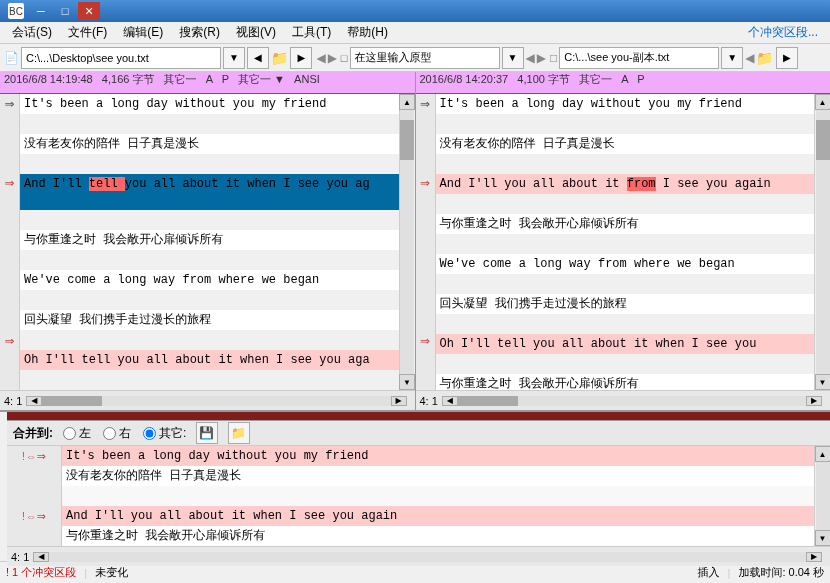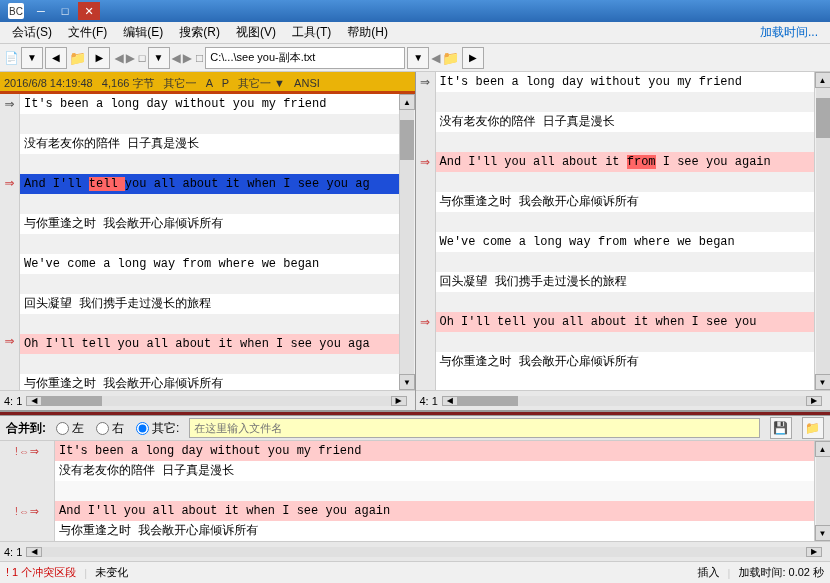--- a/index.html
+++ b/index.html
@@ -38,21 +38,21 @@
       border-bottom: 1px solid #ccc;
       height: 28px;
       display: flex;
       align-items: center;
       padding: 0 4px;
       gap: 4px;
     }
     .toolbar-group { display: flex; align-items: center; gap: 2px; }
     .path-input { height: 22px; border: 1px solid #aaa; background: white; padding: 0 4px; font-size: 11px; }
     .path-left { width: 200px; }
-    .path-right { width: 200px; }
+    .path-right { width: 160px; }
     .path-middle { width: 150px; }
     .tb-btn { height: 22px; min-width: 22px; border: 1px solid #aaa; background: #f5f5f5; cursor: pointer; font-size: 10px; padding: 0 3px; display: flex; align-items: center; justify-content: center; }
     .folder-icon { color: #e8a000; font-size: 14px; }
     
     
     #main-area {
       display: flex;
       flex-direction: column;
       height: calc(583px - 22px - 22px - 28px - 22px);
     }
@@ -67,25 +67,25 @@
     .diff-panel {
       flex: 1;
       display: flex;
       flex-direction: column;
       overflow: hidden;
       border-right: 1px solid #aaa;
     }
     .diff-panel:last-child { border-right: none; }
     
     .panel-header {
-      background: #eab308;
-      border-bottom: 3px solid #c2410c;
+      background: #f0abfc;
+      border-bottom: 1px solid #c2410c;
       height: 22px;
       display: flex;
-      align-items: flex-end;
+      align-items: flex-start;
       padding: 0 4px;
       font-size: 11px;
       gap: 6px;
     }
     .panel-header .meta { color: #333; }
     
     .panel-content {
       flex: 1;
       overflow: hidden;
       position: relative;
@@ -242,37 +242,39 @@
 </div>
 
 <div id="menu-bar">
   <span class="menu-item">会话(S)</span>
   <span class="menu-item">文件(F)</span>
   <span class="menu-item">编辑(E)</span>
   <span class="menu-item">搜索(R)</span>
   <span class="menu-item">视图(V)</span>
   <span class="menu-item">工具(T)</span>
   <span class="menu-item">帮助(H)</span>
-  <span class="menu-bar-right">加载时间...</span>
+  <span class="menu-bar-right">个冲突区段...</span>
 </div>
 
 <div id="toolbar">
 
   <div class="toolbar-group">
     <span style="color:#888;">📄</span>
+    <input type="text" class="path-input path-left" value="C:\...\Desktop\see you.txt" style="">
     <button class="tb-btn">▼</button>
     <button class="tb-btn">◀</button>
     <span class="folder-icon">📁</span>
     <button class="tb-btn">▶</button>
   </div>
 
   <div style="display:flex;align-items:center;gap:2px;">
     <span style="color:#888;">◀</span>
     <span style="color:#888;">▶</span>
     <span style="color:#666;font-size:11px;margin-left:2px;">□</span>
+    <input type="text" class="path-input path-middle" value="在这里输入原型" style="">
     <button class="tb-btn">▼</button>
     <span style="color:#888;">◀</span>
     <span style="color:#888;">▶</span>
   </div>
 
   <div class="toolbar-group">
     <span style="color:#888;">□</span>
     <input type="text" class="path-input path-right" value="C:\...\see you-副本.txt" style="">
     <button class="tb-btn">▼</button>
     <span style="color:#888;">◀</span>
@@ -309,21 +311,21 @@
           <div class="gutter-marker diff-arrow" style="height:20px;display:flex;align-items:center;justify-content:center;color:#cc4444;">⇒</div>
           <div class="gutter-marker" style="height:20px;"></div>
           <div class="gutter-marker" style="height:20px;"></div>
         </div>
 
         <div class="text-area" style="flex:1; overflow:hidden; font-family:'Courier New',monospace; font-size:12px;">
           <div class="text-line normal" style="height:20px;line-height:20px;padding:0 4px;white-space:nowrap;">It's been a long day without you my friend</div>
           <div class="text-line normal" style="height:20px;line-height:20px;padding:0 4px;white-space:nowrap;background:#f0f0f0;"></div>
           <div class="text-line normal" style="height:20px;line-height:20px;padding:0 4px;white-space:nowrap;">没有老友你的陪伴 日子真是漫长</div>
           <div class="text-line normal" style="height:20px;line-height:20px;padding:0 4px;white-space:nowrap;background:#f0f0f0;"></div>
-          <div class="text-line changed" style="height:20px;line-height:20px;padding:0 4px;white-space:nowrap;background:#1d4ed8;">And I'll <span class="hi" style="background:#ff6666;">tell </span>you all about it when I see you ag</div>
+          <div class="text-line changed" style="height:36px;line-height:20px;padding:0 4px;white-space:nowrap;background:#0369a1;">And I'll <span class="hi" style="background:#ff6666;">tell </span>you all about it when I see you ag</div>
           <div class="text-line normal" style="height:20px;line-height:20px;padding:0 4px;white-space:nowrap;background:#f0f0f0;"></div>
           <div class="text-line normal" style="height:20px;line-height:20px;padding:0 4px;white-space:nowrap;">与你重逢之时 我会敞开心扉倾诉所有</div>
           <div class="text-line normal" style="height:20px;line-height:20px;padding:0 4px;white-space:nowrap;background:#f0f0f0;"></div>
           <div class="text-line normal" style="height:20px;line-height:20px;padding:0 4px;white-space:nowrap;">We've come a long way from where we began</div>
           <div class="text-line normal" style="height:20px;line-height:20px;padding:0 4px;white-space:nowrap;background:#f0f0f0;"></div>
           <div class="text-line normal" style="height:20px;line-height:20px;padding:0 4px;white-space:nowrap;">回头凝望 我们携手走过漫长的旅程</div>
           <div class="text-line normal" style="height:20px;line-height:20px;padding:0 4px;white-space:nowrap;background:#f0f0f0;"></div>
           <div class="text-line changed" style="height:20px;line-height:20px;padding:0 4px;white-space:nowrap;background:#ffcccc;">Oh I'll tell you all about it when I see you aga</div>
           <div class="text-line normal" style="height:20px;line-height:20px;padding:0 4px;white-space:nowrap;background:#f0f0f0;"></div>
           <div class="text-line normal" style="height:20px;line-height:20px;padding:0 4px;white-space:nowrap;">与你重逢之时 我会敞开心扉倾诉所有</div>
@@ -347,20 +349,23 @@
               <div style="width:60px;height:100%;background:#aaa;"></div>
             </div>
             <div style="width:16px;height:100%;background:#ddd;border:1px solid #aaa;display:flex;align-items:center;justify-content:center;font-size:8px;">▶</div>
           </div>
         </div>
       </div>
     </div>
 
     <div class="diff-panel" style="flex:1; display:flex; flex-direction:column;">
 
+      <div class="panel-header">
+        <span class="meta" style="font-size:11px;">2016/6/8 14:20:37 &nbsp; 4,100 字节 &nbsp; 其它一 &nbsp; A &nbsp; P</span>
+      </div>
 
       <div class="panel-content" style="flex:1; display:flex; overflow:hidden;">
 
         <div class="gutter" style="width:20px; background:#e8e8e8; border-right:1px solid #ccc;">
           <div class="gutter-marker diff-arrow" style="height:20px;display:flex;align-items:center;justify-content:center;">⇒</div>
           <div class="gutter-marker" style="height:20px;"></div>
           <div class="gutter-marker" style="height:20px;"></div>
           <div class="gutter-marker" style="height:20px;"></div>
           <div class="gutter-marker diff-arrow" style="height:20px;display:flex;align-items:center;justify-content:center;color:#cc4444;">⇒</div>
           <div class="gutter-marker" style="height:20px;"></div>
@@ -409,39 +414,38 @@
           <div style="flex:1;background:#e0e0e0;">
             <div style="width:60px;height:100%;background:#aaa;"></div>
           </div>
           <div style="width:16px;height:100%;background:#ddd;border:1px solid #aaa;display:flex;align-items:center;justify-content:center;font-size:8px;">▶</div>
         </div>
       </div>
     </div>
 
   </div>
 
-  <div id="merge-section" style="display:flex;flex-direction:column;flex:1;background:white;border-top:3px solid #7f1d1d;">
+  <div id="merge-section" style="display:flex;flex-direction:column;flex:1;background:white;border-top:8px solid #7f1d1d;margin-left:7px;">
 
     <div id="merge-header" style="background:#e8e8e8;border-bottom:1px solid #ccc;height:26px;display:flex;align-items:center;padding:0 6px;gap:10px;">
       <span class="merge-label" style="font-weight:bold;font-size:12px;">合并到:</span>
       <div class="radio-group" style="display:flex;gap:12px;align-items:center;font-size:12px;">
         <label class="radio-item" style="display:flex;align-items:center;gap:3px;">
           <input type="radio" name="merge-dir" style=""> 
             <span>左</span>
         </label>
         <label class="radio-item" style="display:flex;align-items:center;gap:3px;">
           <input type="radio" name="merge-dir" style=""> 
             <span>右</span>
         </label>
         <label class="radio-item" style="display:flex;align-items:center;gap:3px;">
           <input type="radio" name="merge-dir" checked="" style=""> 
             <span>其它:</span>
         </label>
       </div>
-      <input type="text" class="merge-path-input" value="" placeholder="在这里输入文件名" style="flex: 1 1 0%; height: 20px; border: 1px solid rgb(170, 170, 170); background: rgb(255, 255, 192); padding: 0px 4px; font-size: 11px; color: rgb(136, 136, 136);">
       <button class="merge-header-btn" style="height:22px;width:22px;border:1px solid #aaa;background:#f5f5f5;cursor:pointer;font-size:12px;">💾</button>
       <button class="merge-header-btn" style="height:22px;width:22px;border:1px solid #aaa;background:#f5f5f5;cursor:pointer;font-size:12px;">📁</button>
     </div>
 
     <div id="merge-content" style="flex:1;display:flex;overflow:hidden;">
 
       <div class="merge-gutter" style="width:55px;background:#e8e8e8;border-right:1px solid #ccc;flex-shrink:0;">
         <div class="merge-gutter-row" style="height:20px;display:flex;align-items:center;justify-content:center;font-size:10px;gap:1px;color:#cc4444;">
           <span>!</span>
           <span style="font-size:11px;">⇔⇒</span>
@@ -484,14 +488,14 @@
 
 </div>
 
 <div id="bottom-status" style="background:#f0f0f0;border-top:1px solid #ccc;height:22px;display:flex;align-items:center;padding:0 6px;font-size:11px;gap:8px;">
   <span style="color:#cc0000;">! 1 个冲突区段</span>
   <span style="color:#ccc;">|</span>
   <span>未变化</span>
   <span style="flex:1;"></span>
   <span>插入</span>
   <span style="color:#ccc;">|</span>
-  <span>加载时间: 0.02 秒</span>
+  <span>加载时间: 0.04 秒</span>
 </div>
 
 </body></html>

